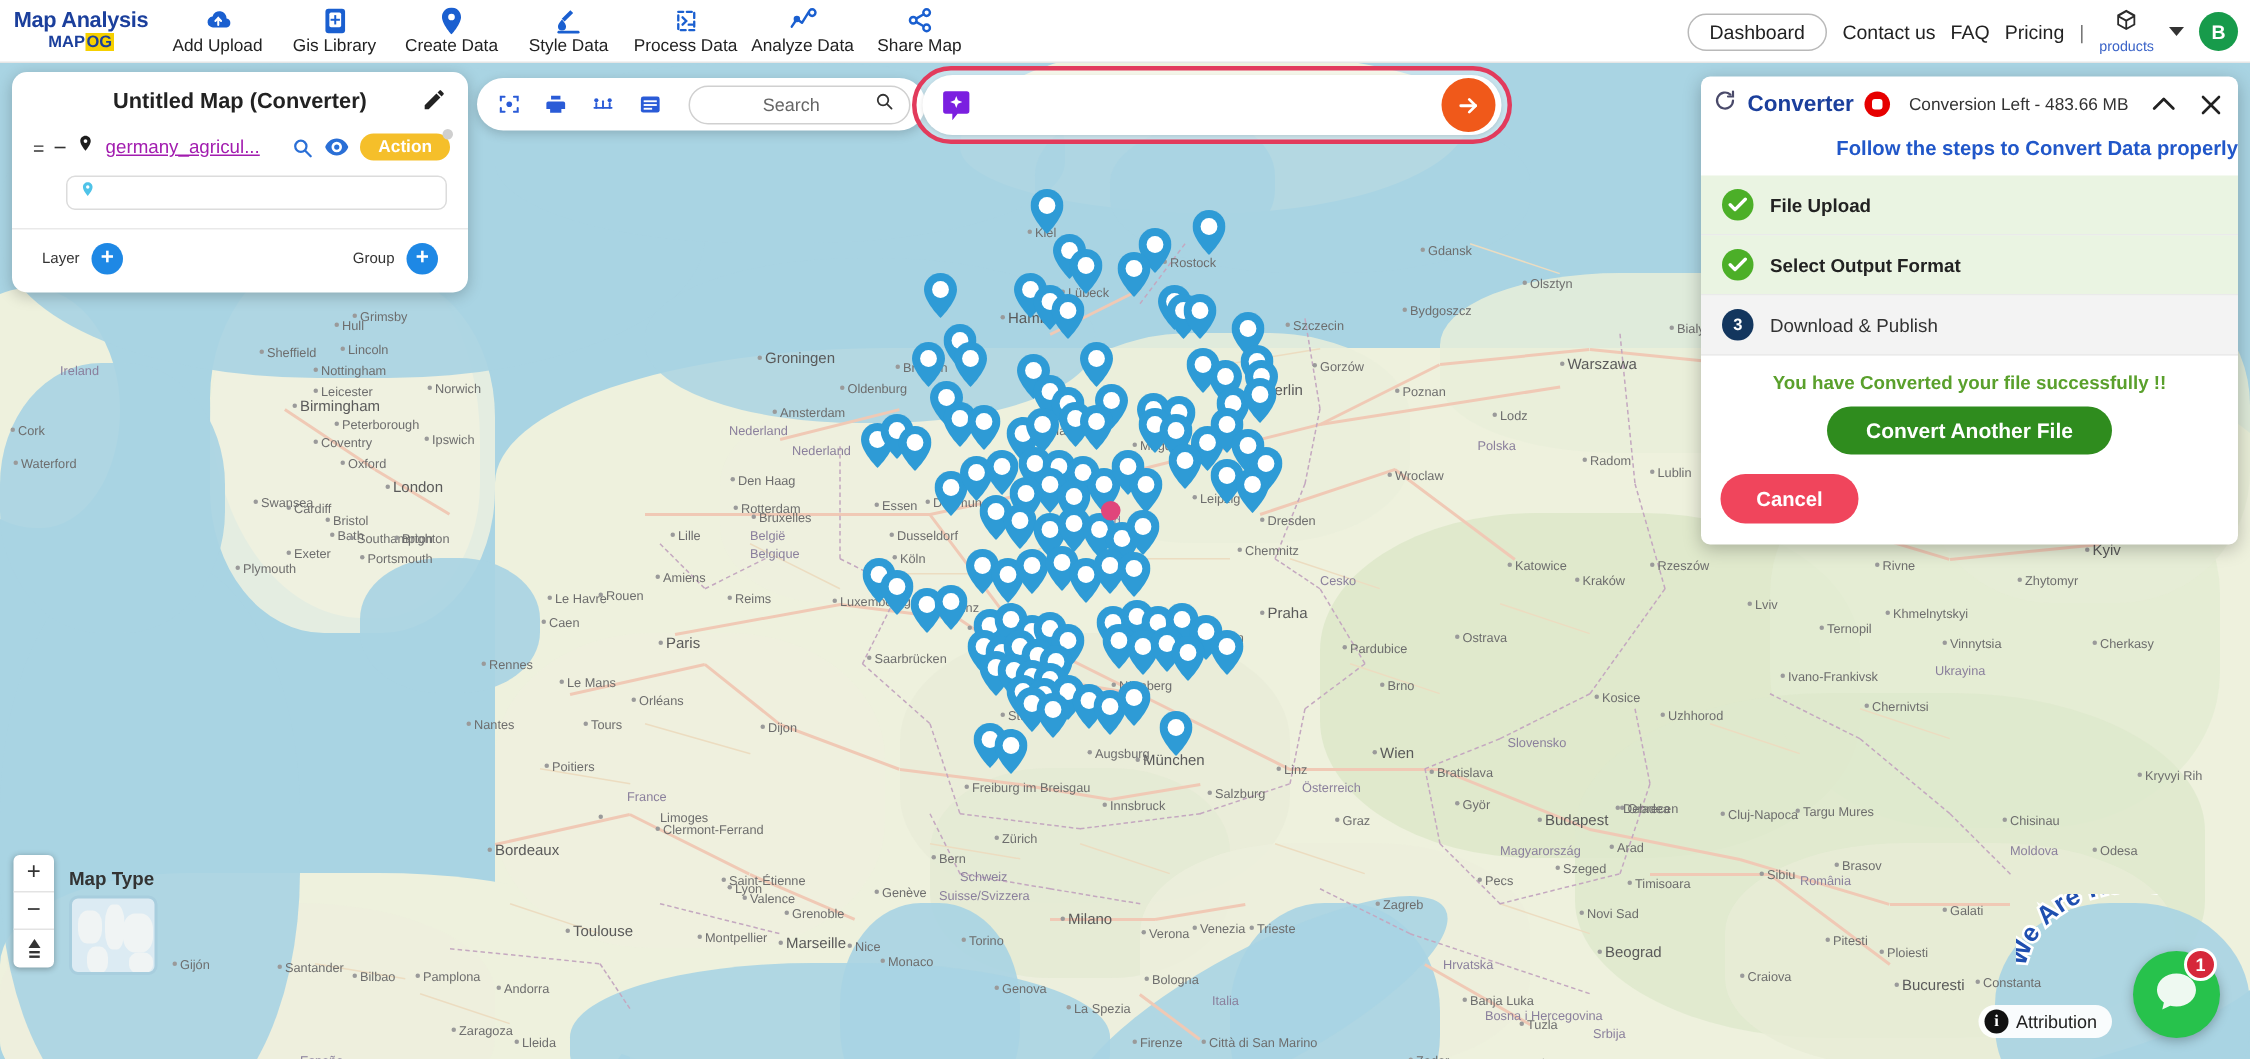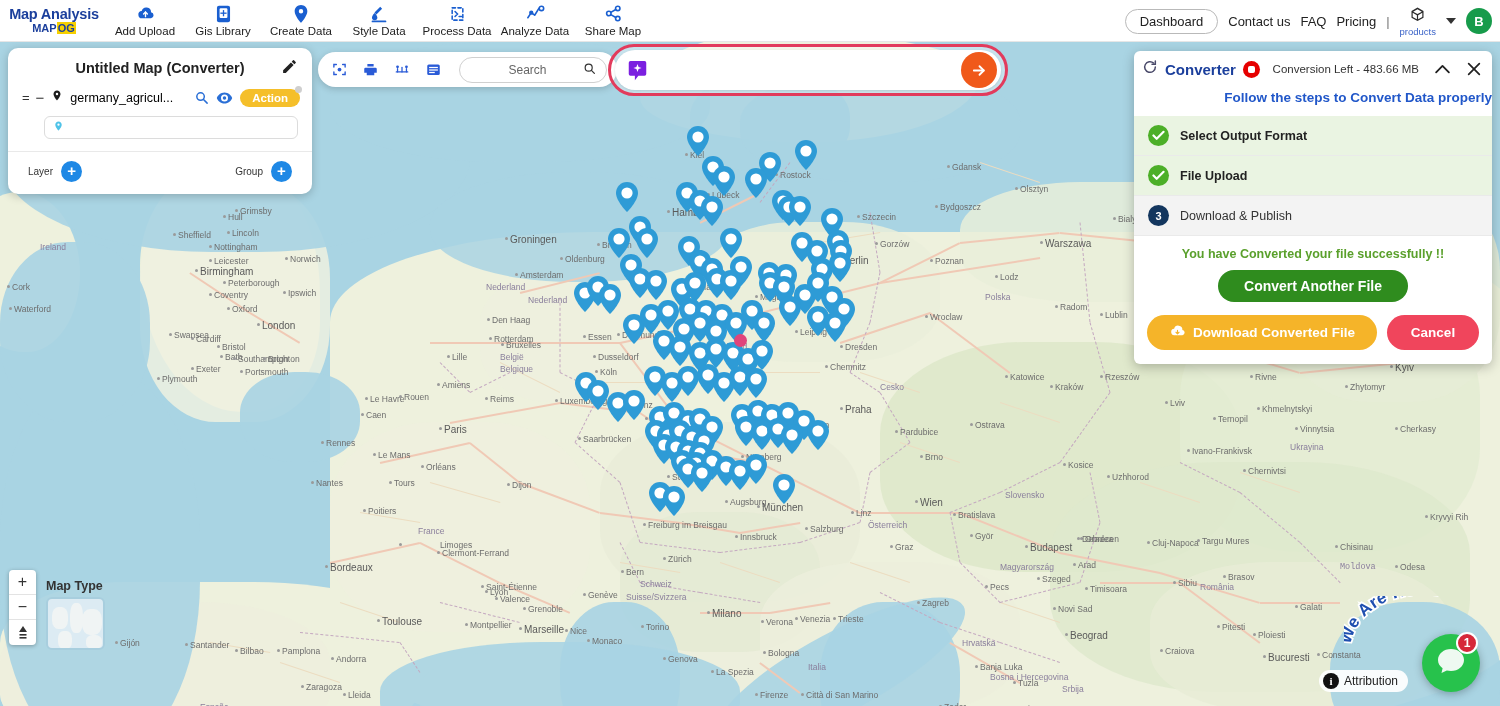--- a/index.html
+++ b/index.html
@@ -85,21 +85,21 @@
     background: #fff; border-radius: 10px; z-index: 40;
     box-shadow: 0 2px 10px rgba(0,0,0,0.22);
     padding: 10px 0 0 0;
   }
   .lp-title-row { display: flex; align-items: center; justify-content: center; position: relative; padding: 2px 14px 10px; }
   .lp-title { font-size: 14.5px; font-weight: bold; color: #222; }
   .lp-edit { position: absolute; right: 14px; top: 0px; cursor: pointer; }
   .lp-layerrow { display: flex; align-items: center; gap: 7px; padding: 2px 12px 0 14px; }
   .lp-drag { color: #333; font-size: 13px; cursor: grab; letter-spacing: -1px; }
   .lp-minus { color: #333; font-size: 15px; cursor: pointer; }
-  .lp-name { font-size: 12.5px; color: #000000; flex: 1; }
+  .lp-name { font-size: 12.5px; color: #a21caf; flex: 1; text-decoration: underline; }
   .lp-icobtn { cursor: pointer; display: flex; align-items: center; }
   .actionbtn {
     background: #f5bf2a; color: #fff; font-size: 11.5px; font-weight: bold;
     border-radius: 11px; padding: 3px 12px; cursor: pointer; position: relative;
   }
   .actionbtn::after {
     content: ""; position: absolute; right: -2px; top: -3px;
     width: 7px; height: 7px; border-radius: 50%; background: #cfcfcf;
   }
   .lp-sub {
@@ -562,21 +562,21 @@
       <div class="citydot" style="left: 1317px; top: 611px;"></div>
       <div class="cityname cy" style="left: 1290px; top: 400px;">Ukrayina</div>
       <div class="cityname" style="left: 1170px; top: 356px;">Lviv</div>
       <div class="citydot" style="left: 1165px; top: 359px;"></div>
       <div class="cityname" style="left: 1218px; top: 372px;">Ternopil</div>
       <div class="citydot" style="left: 1213px; top: 375px;"></div>
       <div class="cityname" style="left: 1300px; top: 382px;">Vinnytsia</div>
       <div class="citydot" style="left: 1295px; top: 385px;"></div>
       <div class="cityname" style="left: 1340px; top: 500px;">Chisinau</div>
       <div class="citydot" style="left: 1335px; top: 503px;"></div>
-      <div class="cityname cy" style="left: 1340px; top: 520px; font-family: Liberation Mono, monospace;">Moldova</div>
+      <div class="cityname cy" style="left: 1340px; top: 520px;">Moldova</div>
       <div class="cityname" style="left: 1400px; top: 520px;">Odesa</div>
       <div class="citydot" style="left: 1395px; top: 523px;"></div>
       <div class="cityname" style="left: 1430px; top: 470px;">Kryvyi Rih</div>
       <div class="citydot" style="left: 1425px; top: 473px;"></div>
       <div class="cityname" style="left: 1350px; top: 340px;">Zhytomyr</div>
       <div class="citydot" style="left: 1345px; top: 343px;"></div>
       <div class="cityname big" style="left: 1395px; top: 320px;">Kyiv</div>
       <div class="citydot" style="left: 1390px; top: 323px;"></div>
       <div class="cityname" style="left: 1400px; top: 382px;">Cherkasy</div>
       <div class="citydot" style="left: 1395px; top: 385px;"></div>
@@ -1678,49 +1678,40 @@
 
     <div class="cv-follow">Follow the steps to Convert Data properly</div>
 
     <div id="cv-steps">
         <div class="cv-step done">
           <span class="cv-check">
             <svg width="13" height="11" viewBox="0 0 14 12" fill="none" stroke="#fff" stroke-width="2.4" stroke-linecap="round" stroke-linejoin="round">
               <polyline points="1.5,6 5,9.5 12.5,2"></polyline>
             </svg>
           </span>
-          <span class="lb">Select Output Format</span>
+          <span class="lb">File Upload</span>
         </div>
         <div class="cv-step done">
           <span class="cv-check">
             <svg width="13" height="11" viewBox="0 0 14 12" fill="none" stroke="#fff" stroke-width="2.4" stroke-linecap="round" stroke-linejoin="round">
               <polyline points="1.5,6 5,9.5 12.5,2"></polyline>
             </svg>
           </span>
-          <span class="lb">File Upload</span>
+          <span class="lb">Select Output Format</span>
         </div>
         <div class="cv-step current">
           <span class="cv-num">3</span>
           <span class="lb">Download &amp; Publish</span>
         </div>
       </div>
 
     <div class="cv-body">
       <div class="cv-success">You have Converted your file successfully !!</div>
       <button class="cv-another">Convert Another File</button>
       <div class="cv-btnrow">
-        <button class="cv-dl">
-          <span>
-            <svg width="17" height="14" viewBox="0 0 24 20" fill="#fff">
-                <path d="M19 8.5A6 6 0 007.2 6.8 4.6 4.6 0 008 16h11a3.8 3.8 0 000-7.5z"></path>
-                <path d="M12 9v5m0 0l-2.2-2.2M12 14l2.2-2.2" stroke="#f5b429" stroke-width="1.6" fill="none" stroke-linecap="round"></path>
-              </svg>
-          </span>
-          <span>Download Converted File</span>
-        </button>
         <button class="cv-cancel">Cancel</button>
       </div>
     </div>
   </div>
 
   <div class="zoomctl">
     <div>+</div>
     <div>−</div>
     <div>
       <svg width="12" height="16" viewBox="0 0 12 16" fill="#333">

